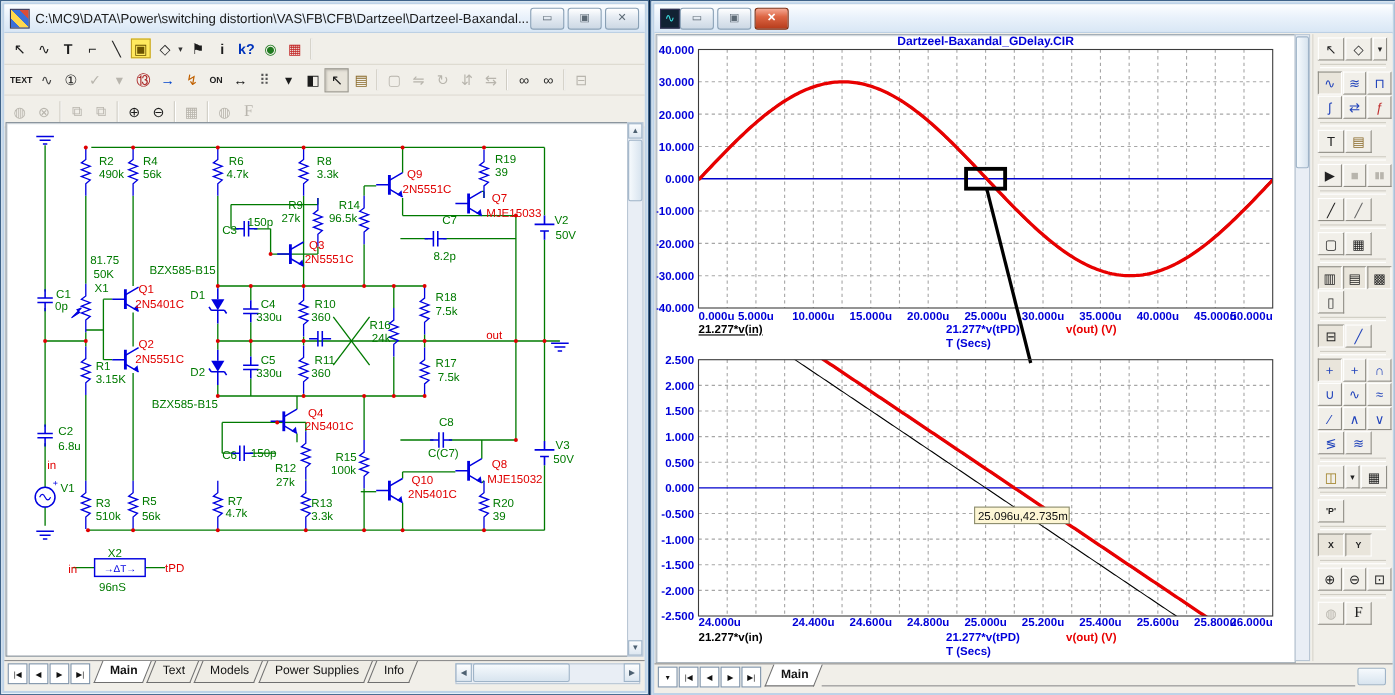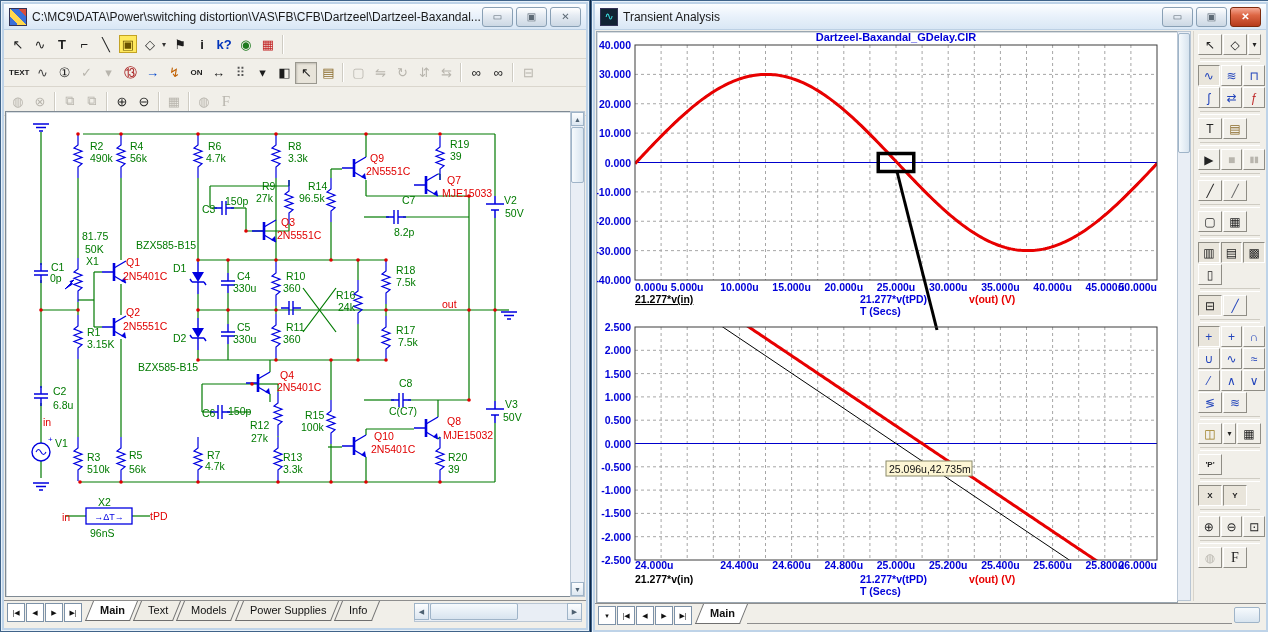--- a/index.html
+++ b/index.html
@@ -453,21 +453,20 @@
         <div class="sbtn" style="right:0;top:0;width:15px;height:17px;">▶</div>
       </div>
     </div>
   </div>
 </div>
 
 <div class="win" style="left:591px;top:0;width:677px;height:632px;">
   <div style="position:absolute;left:3px;top:3px;right:3px;bottom:3px;background:#f1efe9;">
     <div class="titlebar">
       <div class="appicon scope">∿</div>
-      <div class="title">Transient Analysis</div>
       <div class="winbtns">
         <div class="winbtn">▭</div>
         <div class="winbtn">▣</div>
         <div class="winbtn closebtn-active">✕</div>
       </div>
     </div>
 
     <div class="client" style="left:1px;top:27px;width:580px;height:570px;border-color:#9aa6b0;">
       <svg id="plotsvg" width="578" height="568" viewBox="0 0 578 568">
           <text x="299" y="9" text-anchor="middle" font-size="11" font-weight="bold" fill="#0000d8">Dartzeel-Baxandal_GDelay.CIR</text>

